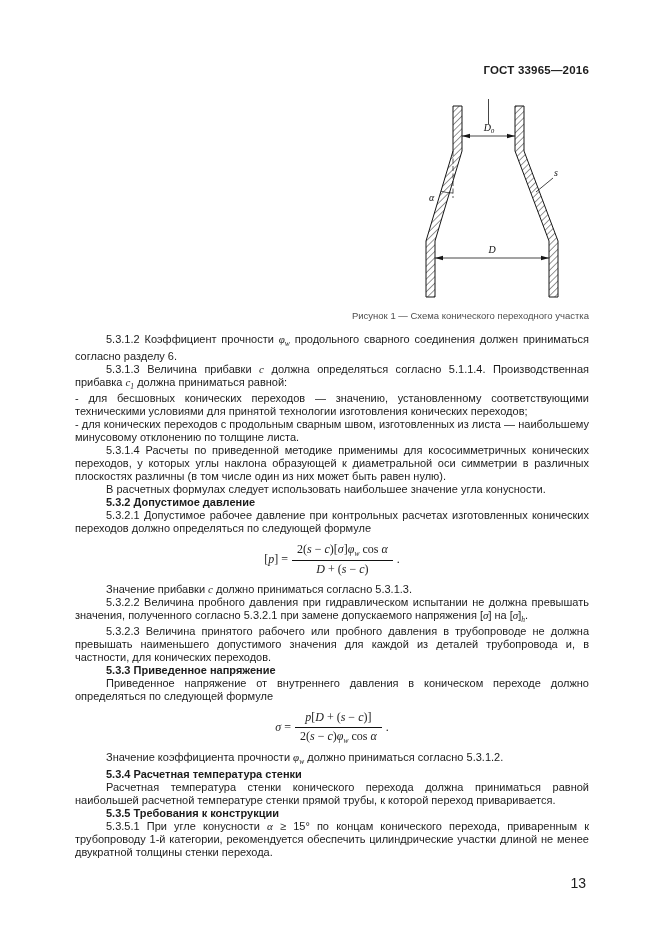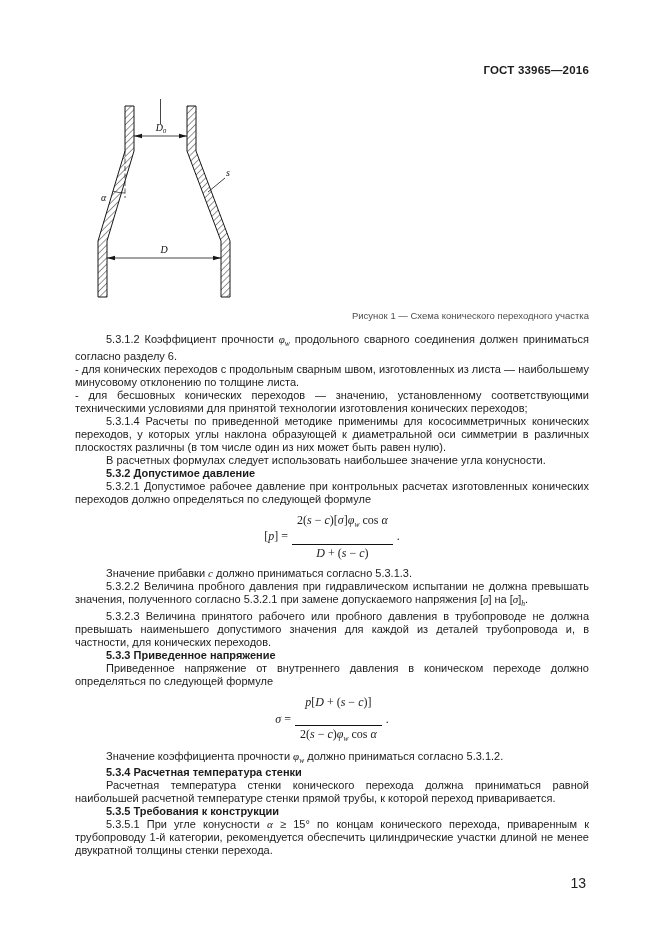--- a/index.html
+++ b/index.html
@@ -15,21 +15,21 @@
     color: #1c1c1c;
     padding: 56px 72px 0 75px;
     overflow: hidden;
   }
   .doc-header {
     text-align: right;
     font-weight: bold;
     font-size: 11.5px;
     letter-spacing: 0.2px;
   }
-  .figure-wrap { text-align: left; margin-top: 22px; text-decoration: underline; }
+  .figure-wrap { text-align: right; margin-top: 22px; text-decoration: underline; }
   .figure-wrap svg { display: inline-block; vertical-align: top; }
   .dim-label {
     font-family: "Liberation Serif", serif;
     font-style: italic;
     font-size: 10px;
     fill: #111;
   }
   .fig-caption {
     text-align: right;
     font-size: 9.5px;
@@ -48,21 +48,21 @@
   .sub { font-size: 7.5px; vertical-align: -2.5px; }
   .formula-row {
     text-align: center;
     margin: 8px 0 7px 0;
     font-family: "Liberation Serif", serif;
     font-size: 12px;
     line-height: 1.1;
   }
   .f-part { display: inline-block; vertical-align: middle; }
   .frac { display: inline-block; vertical-align: middle; text-align: center; margin: 0 4px; }
-  .frac .num { display: block; border-bottom: 1px solid #111; padding: 0 5px 16px 5px; }
+  .frac .num { display: block; border-bottom: 1px solid #111; padding: 0 5px 2px 5px; }
   .frac .den { display: block; padding: 2px 5px 0 5px; }
   .page-number {
     position: absolute;
     right: 75px;
     bottom: 52px;
     font-size: 14px;
   }
 </style>
 </head>
 <body>
@@ -100,22 +100,23 @@
 
       <line x1="133" y1="94" x2="150" y2="80" stroke="#161616" stroke-width="0.8"></line>
       <text class="dim-label" x="151" y="78">s</text>
     </svg>
   </div>
 
   <div class="fig-caption">Рисунок 1 — Схема конического переходного участка</div>
 
   <div class="body-content">
       <div class="para"><span>5.3.1.2 Коэффициент прочности </span><span class="it">φ</span><span class="it sub">w</span><span> продольного сварного соединения должен приниматься согласно разделу 6.</span></div>
+      <div class="para"><span>5.3.1.3 Величина прибавки </span><span class="it">c</span><span> должна определяться согласно 5.1.1.4. Производственная прибавка </span><span class="it">c</span><span class="it sub">1</span><span> должна приниматься равной:</span></div>
+      <div class="para noindent"><span>- для бесшовных конических переходов — значению, установленному соответствующими техническими условиями для принятой технологии изготовления конических переходов;</span></div>
       <div class="para noindent"><span>- для конических переходов с продольным сварным швом, изготовленных из листа — наибольшему минусовому отклонению по толщине листа.</span></div>
-      <div class="para noindent"><span>- для бесшовных конических переходов — значению, установленному соответствующими техническими условиями для принятой технологии изготовления конических переходов;</span></div>
       <div class="para"><span>5.3.1.4 Расчеты по приведенной методике применимы для кососимметричных конических переходов, у которых углы наклона образующей к диаметральной оси симметрии в различных плоскостях различны (в том числе один из них может быть равен нулю).</span></div>
       <div class="para"><span>В расчетных формулах следует использовать наибольшее значение угла конусности.</span></div>
       <div class="para bold"><span>5.3.2 Допустимое давление</span></div>
       <div class="para"><span>5.3.2.1 Допустимое рабочее давление при контрольных расчетах изготовленных конических переходов должно определяться по следующей формуле</span></div>
       <div class="formula-row"><span class="f-part"><span>[</span><span class="it">p</span><span>] =</span></span><span class="frac"><span class="num"><span>2(</span><span class="it">s</span><span> − </span><span class="it">c</span><span>)[</span><span class="it">σ</span><span>]</span><span class="it">φ</span><span class="it sub">w</span><span> cos </span><span class="it">α</span></span><span class="den"><span class="it">D</span><span> + (</span><span class="it">s</span><span> − </span><span class="it">c</span><span>)</span></span></span><span class="f-part">.</span></div>
       <div class="para"><span>Значение прибавки </span><span class="it">c</span><span> должно приниматься согласно 5.3.1.3.</span></div>
       <div class="para"><span>5.3.2.2 Величина пробного давления при гидравлическом испытании не должна превышать значения, полученного согласно 5.3.2.1 при замене допускаемого напряжения [</span><span class="it">σ</span><span>] на [</span><span class="it">σ</span><span>]</span><span class="it sub">h</span><span>.</span></div>
       <div class="para"><span>5.3.2.3 Величина принятого рабочего или пробного давления в трубопроводе не должна превышать наименьшего допустимого значения для каждой из деталей трубопровода и, в частности, для конических переходов.</span></div>
       <div class="para bold"><span>5.3.3 Приведенное напряжение</span></div>
       <div class="para"><span>Приведенное напряжение от внутреннего давления в коническом переходе должно определяться по следующей формуле</span></div>

